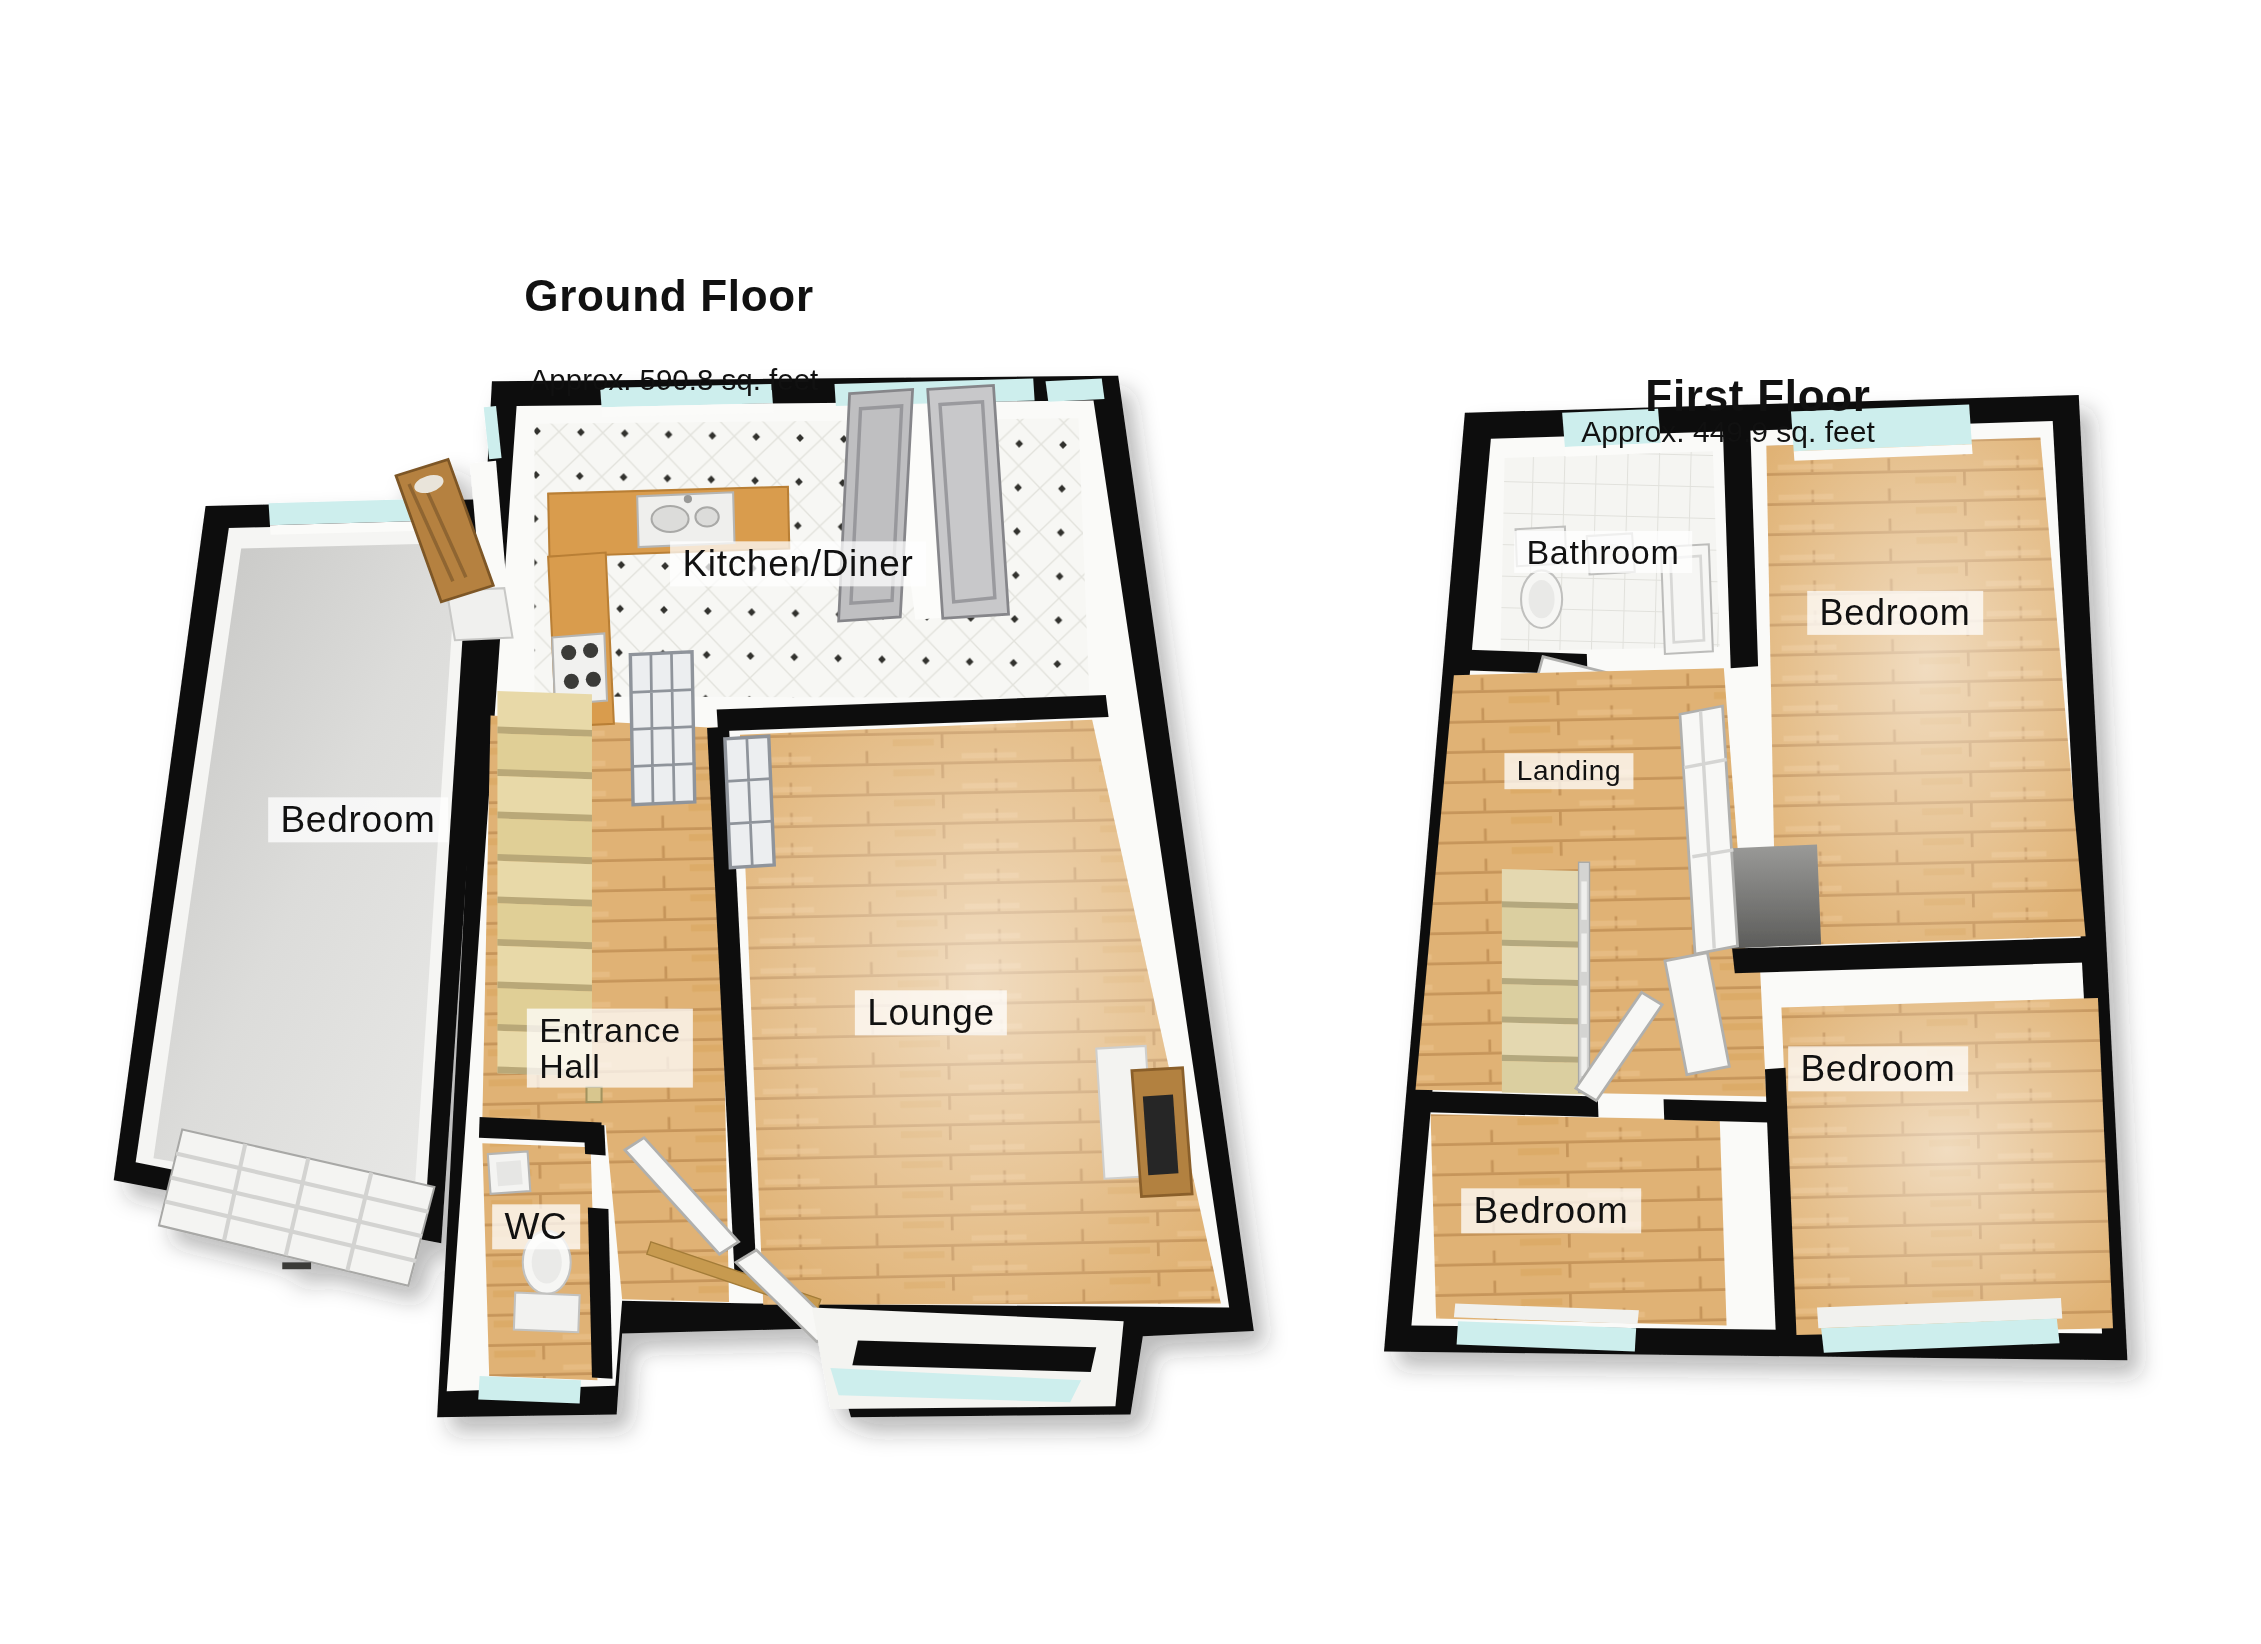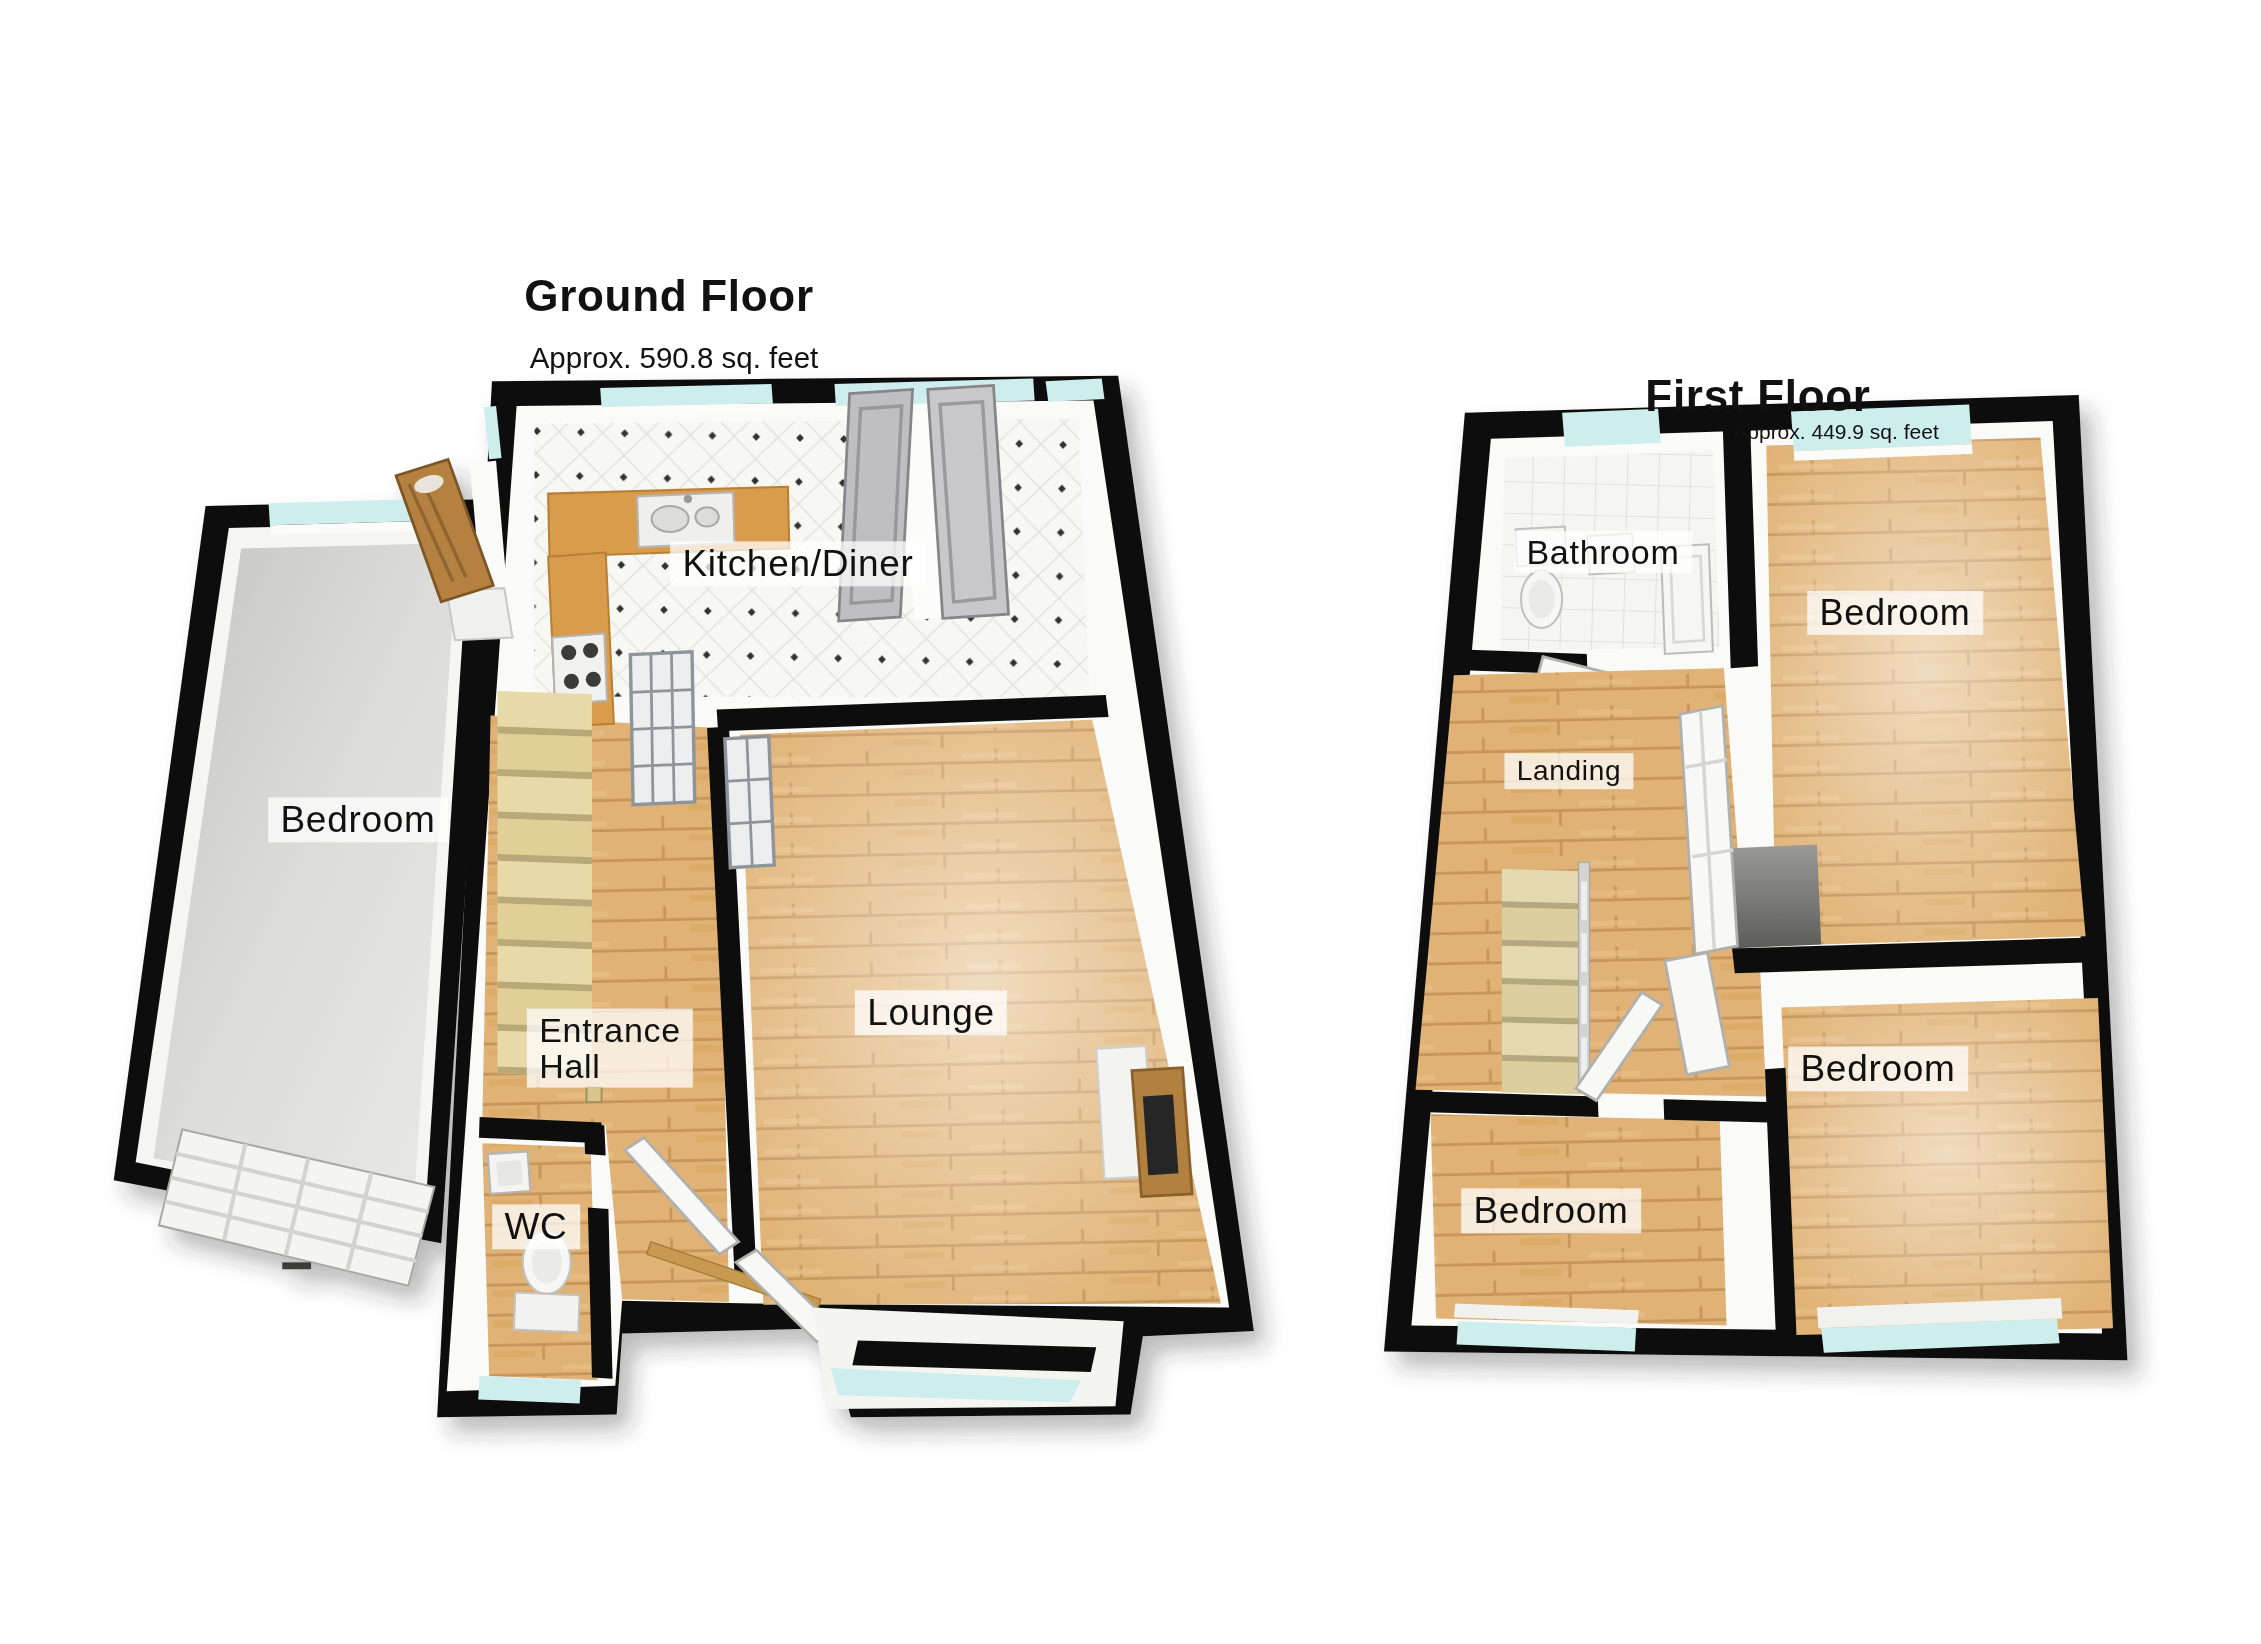--- a/index.html
+++ b/index.html
@@ -259,23 +259,23 @@
       <polygon points="2058,1592 2332,1600 2333,1630 2059,1622" style="fill:var(--wall,#111111)"></polygon>
       <polygon points="2428,1604 2580,1608 2581,1638 2429,1634" style="fill:var(--wall,#111111)"></polygon>
       <polygon points="2396,1448 2426,1466 2330,1606 2300,1588" fill="#f8f8f6" stroke="#b0b0ae" stroke-width="4"></polygon>
       <polygon points="2124,1902 2392,1912 2390,1932 2122,1922" fill="#f1f1ee"></polygon>
       <polygon points="2128,1928 2388,1938 2386,1972 2126,1962" style="fill:var(--glass,#cdeeed)"></polygon>
     </g>
   </g>
 </svg>
 
   <div class="title" style="left:669px;  top:296px;  font-size:44px;">Ground Floor</div>
-  <div class="subtitle" style="left:674px;  top:358px;  font-size:29.5px;">Approx. 590.8 sq. feet</div>
+  <div class="subtitle" style="left:674px;  top:380px;  font-size:29.5px;">Approx. 590.8 sq. feet</div>
   <div class="title" style="left:1758px; top:356px;  font-size:44px;margin-top:40px;">First Floor</div>
-  <div class="subtitle" style="left:1836px; top:432px;  font-size:21px;">Approx. 449.9 sq. feet</div>
+  <div class="subtitle" style="left:1728px; top:432px;  font-size:30px;">Approx. 449.9 sq. feet</div>
 
   <div class="lbl" style="left:798px; top:564px;  font-size:37px;">Kitchen/Diner</div>
   <div class="lbl" style="left:358px;  top:820px; font-size:37px;">Bedroom</div>
   <div class="lbl" style="left:610px;  top:1028px; font-size:34px;margin-top:20px;">Entrance
 Hall</div>
   <div class="lbl" style="left:931px; top:1013px; font-size:37px;">Lounge</div>
   <div class="lbl" style="left:536px;  top:1227px; font-size:37px;">WC</div>
 
   <div class="lbl" style="left:1603px; top:552px;  font-size:34px;">Bathroom</div>
   <div class="lbl" style="left:1569px; top:771px; font-size:28px;">Landing</div>

